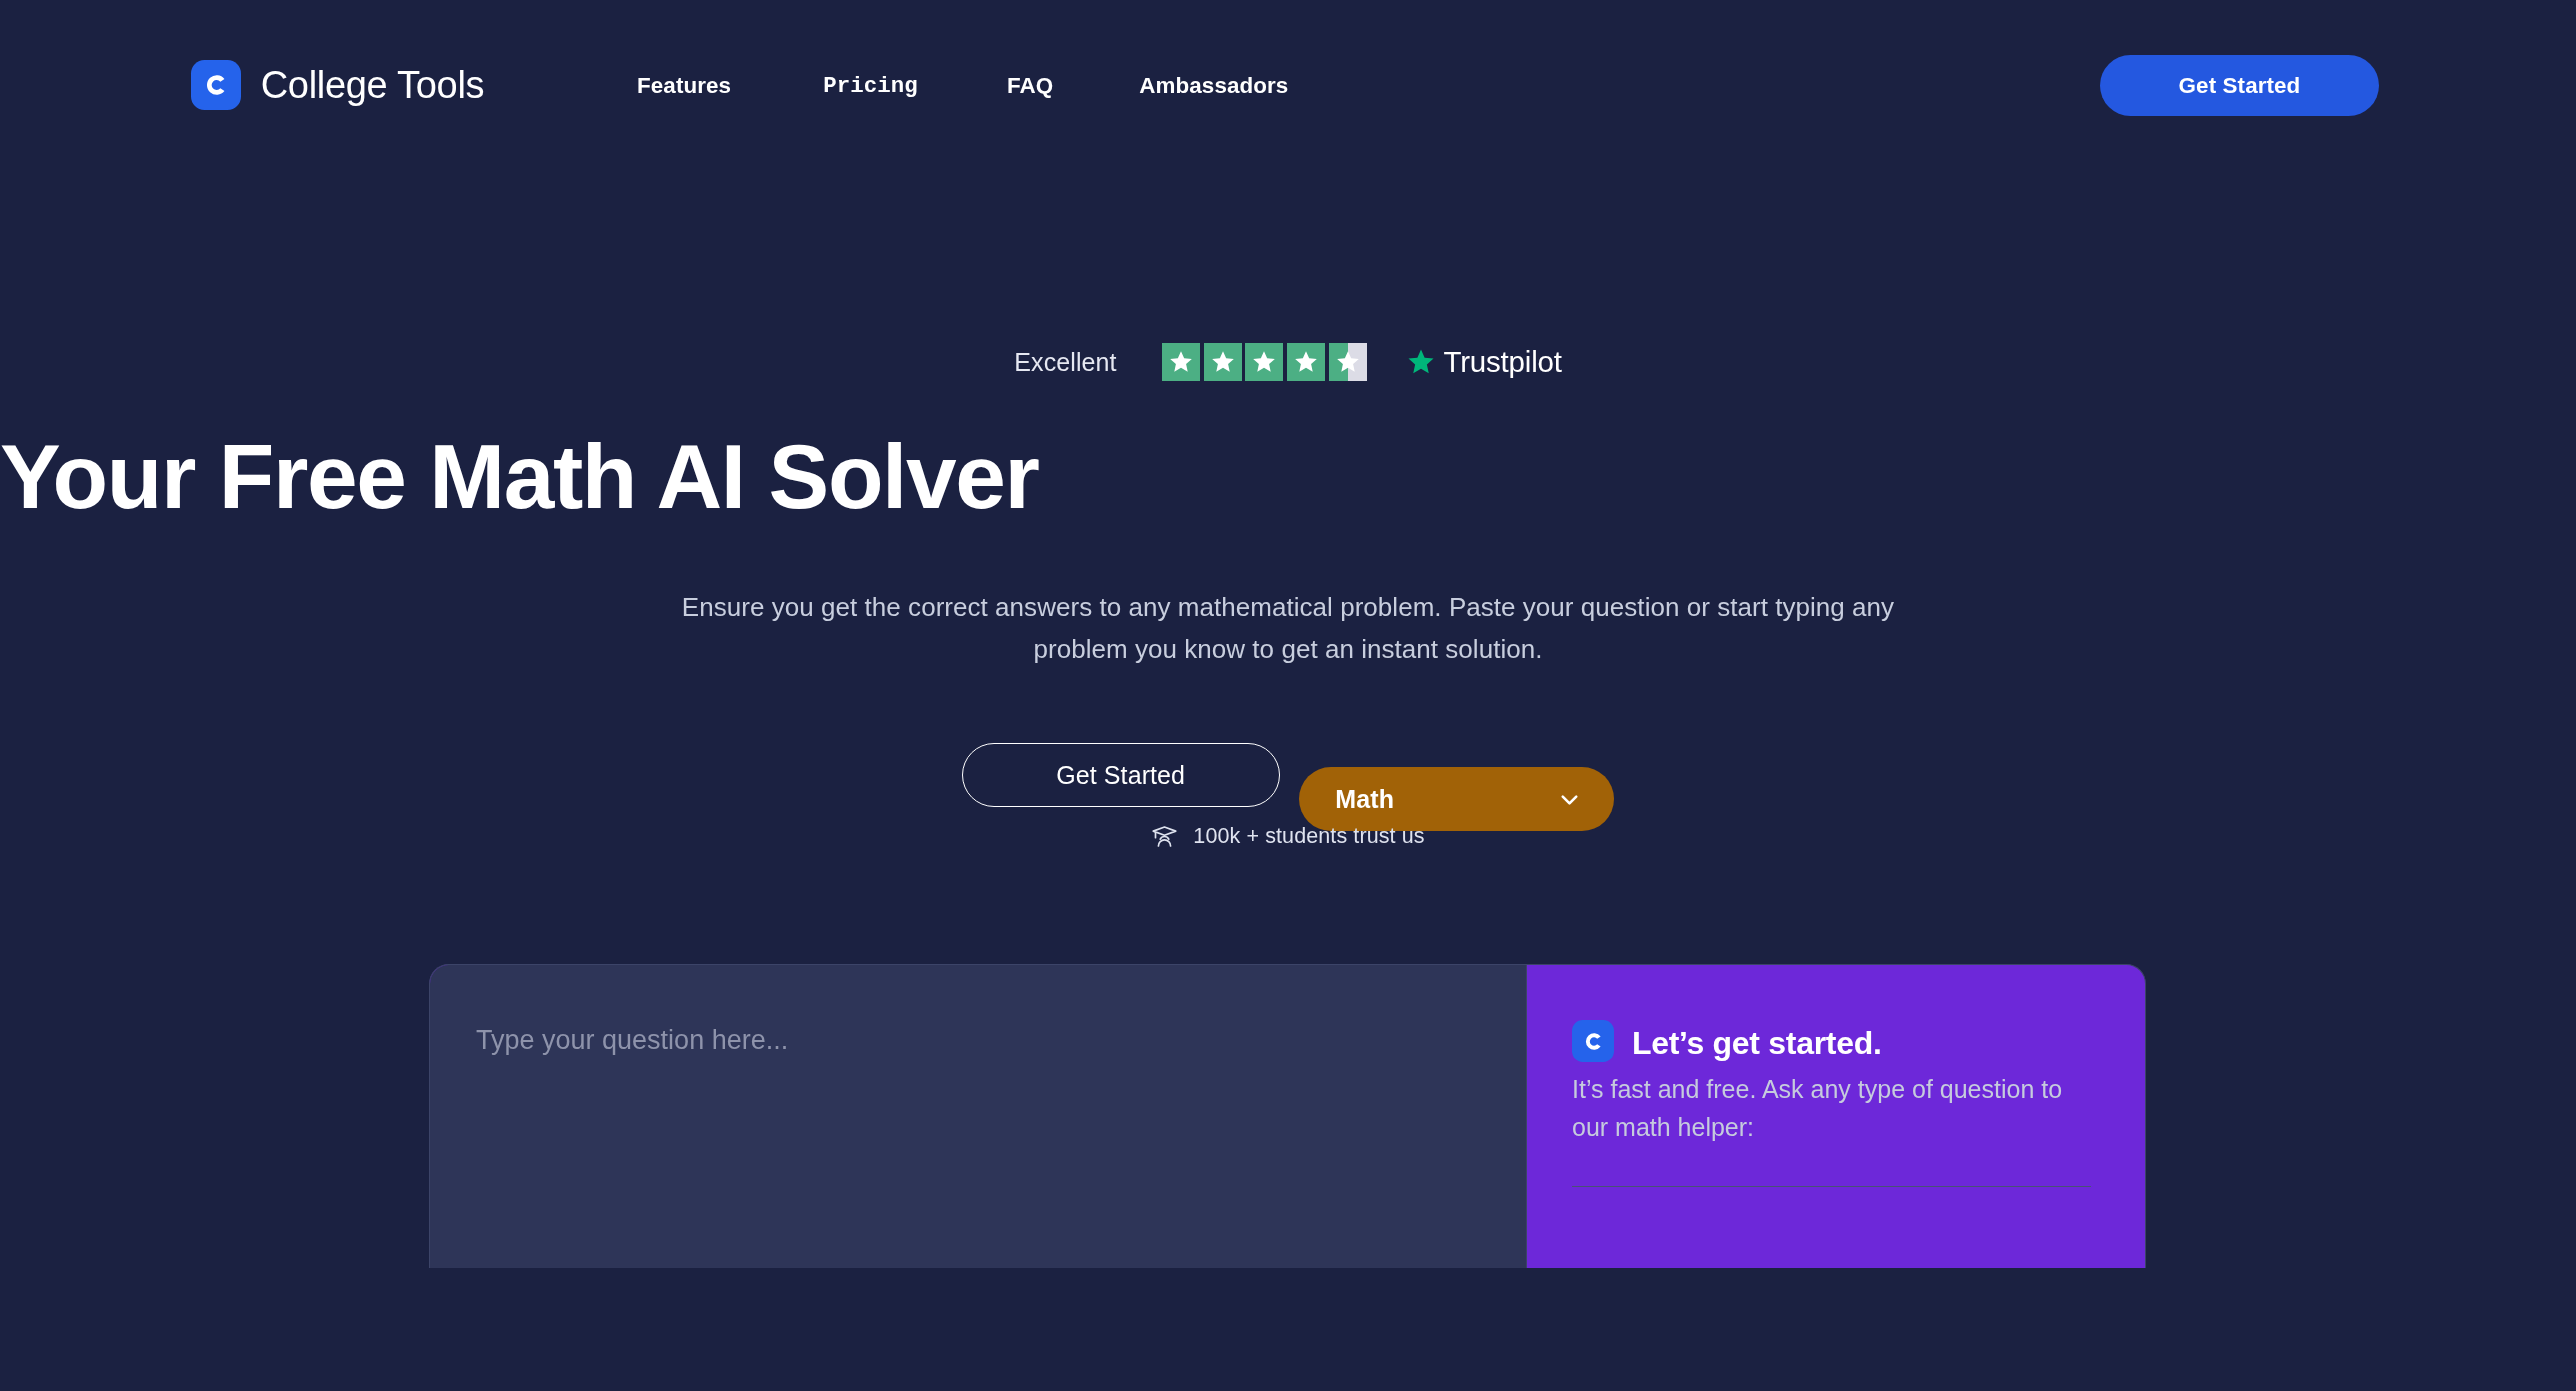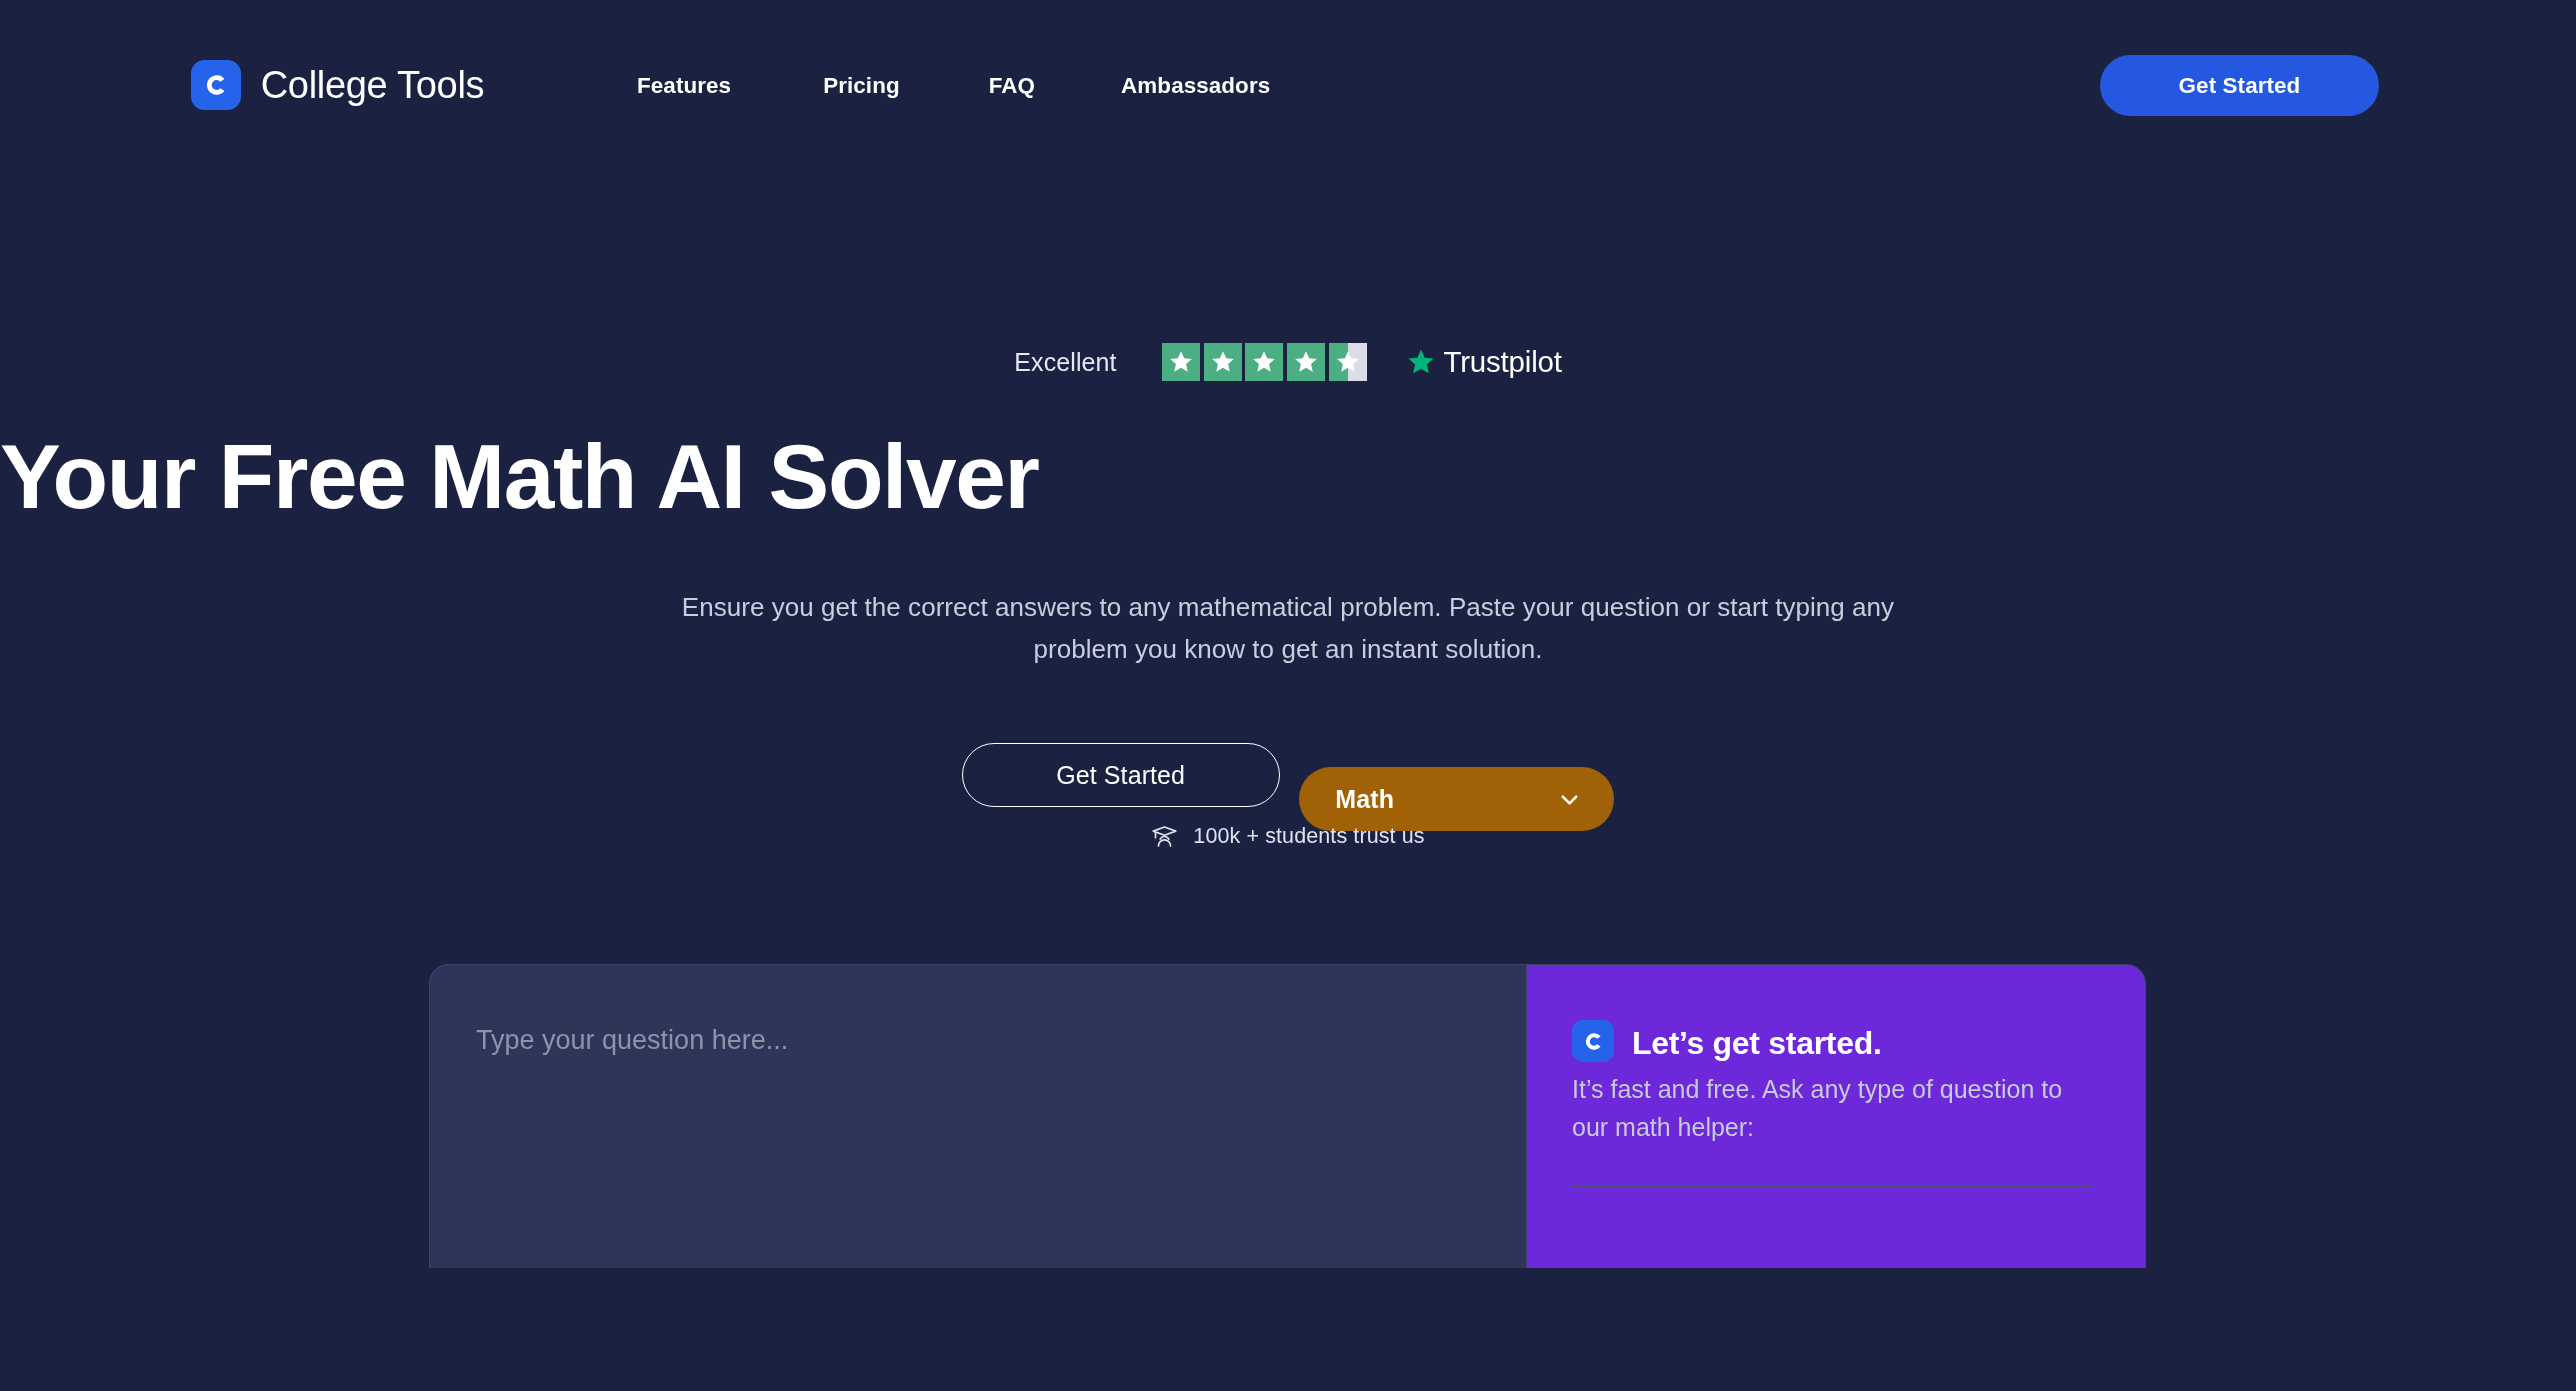--- a/index.html
+++ b/index.html
@@ -63,21 +63,21 @@
   }
   .nav-item {
     color: #ffffff;
     font-size: 22.4px;
     font-weight: bold;
     white-space: nowrap;
     cursor: pointer;
     letter-spacing: 0.1px;
   }
   .nav-item.n0 { margin-right: 92px; }
-  .nav-item.n1 { margin-right: 89px; }
+  .nav-item.n1 { margin-right: 89px; font-family: Liberation Mono, monospace; }
   .nav-item.n2 { margin-right: 86px; }
 
   .header-cta {
     position: absolute;
     left: 2100px;
     top: 47px;
     width: 279px;
     height: 61px;
     background: #2458e0;
     border: none;

